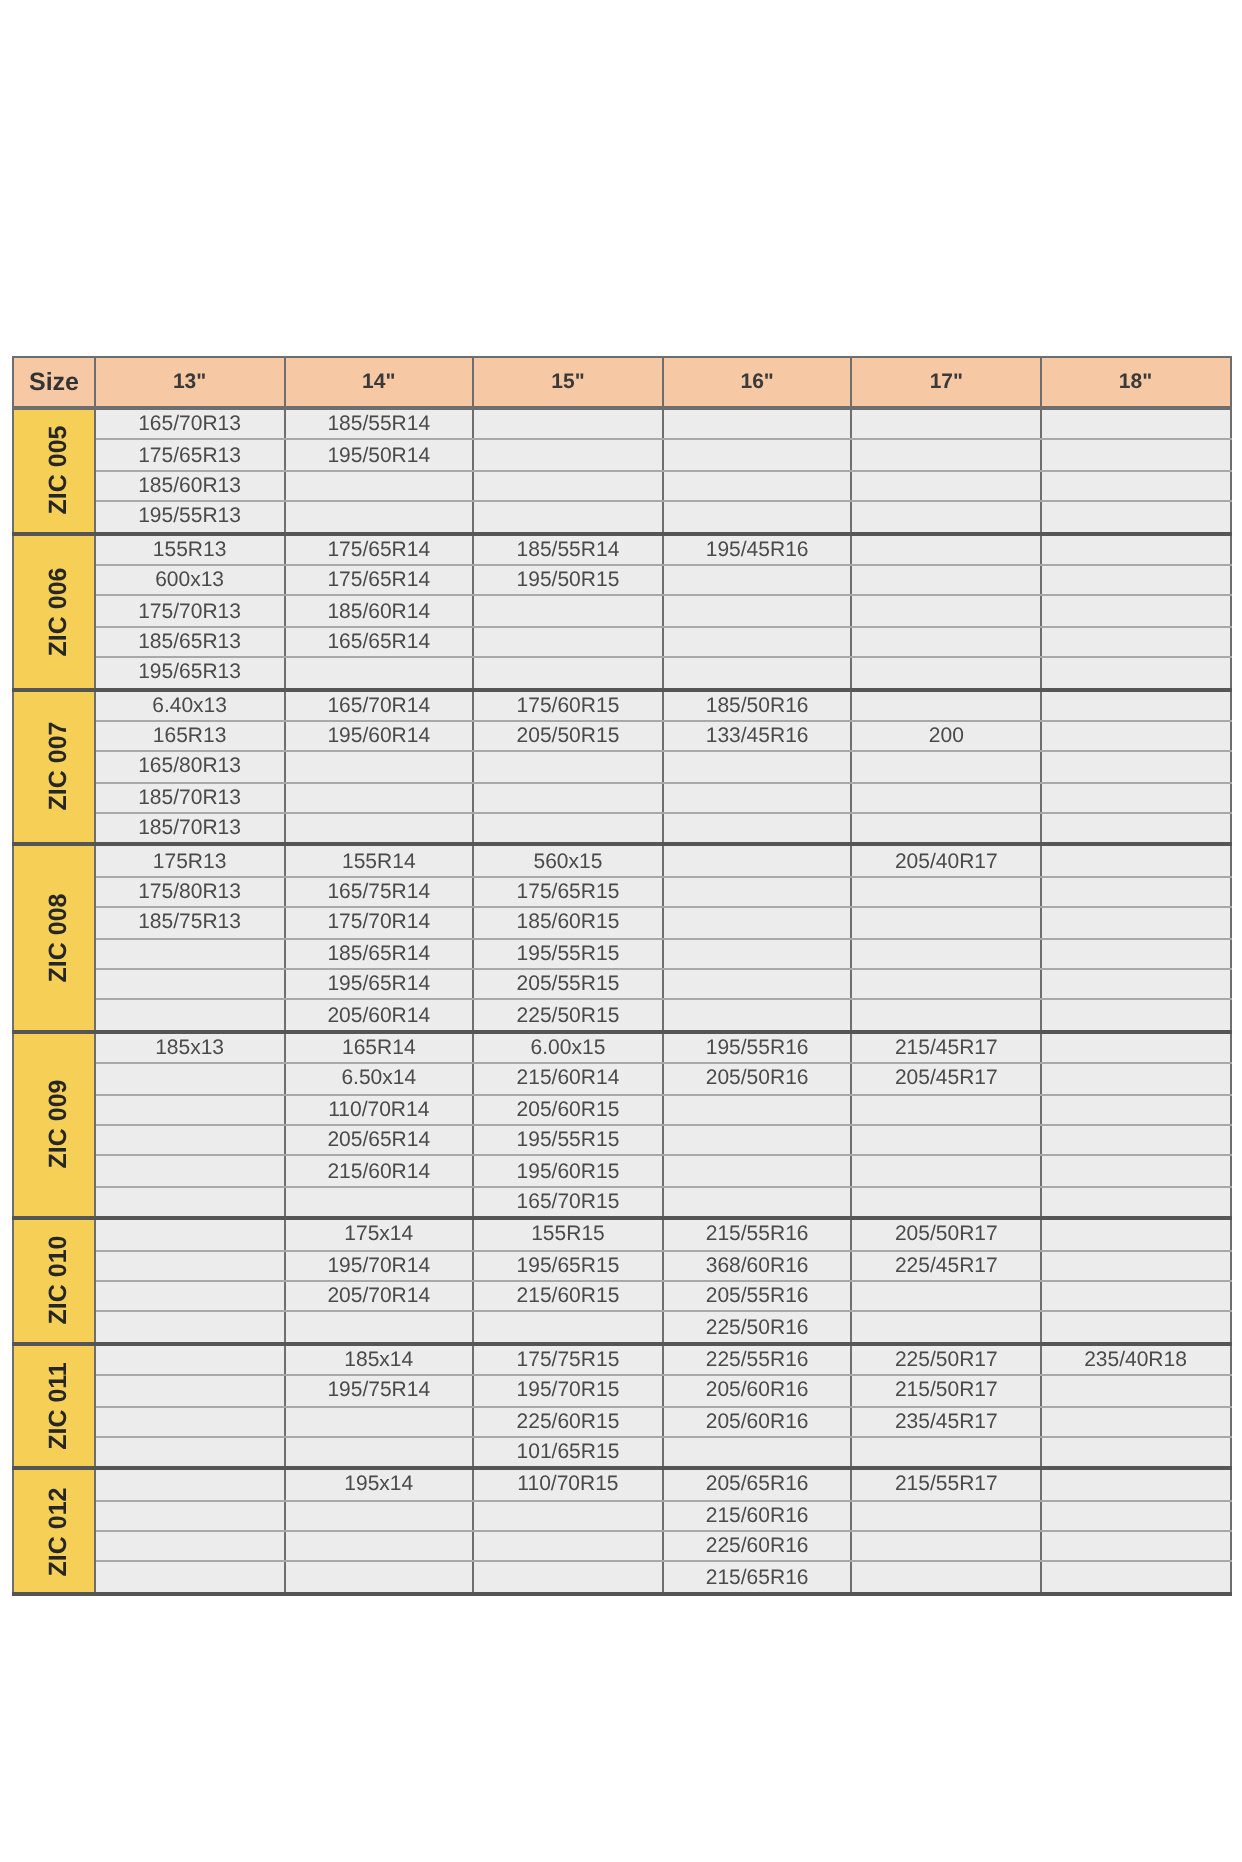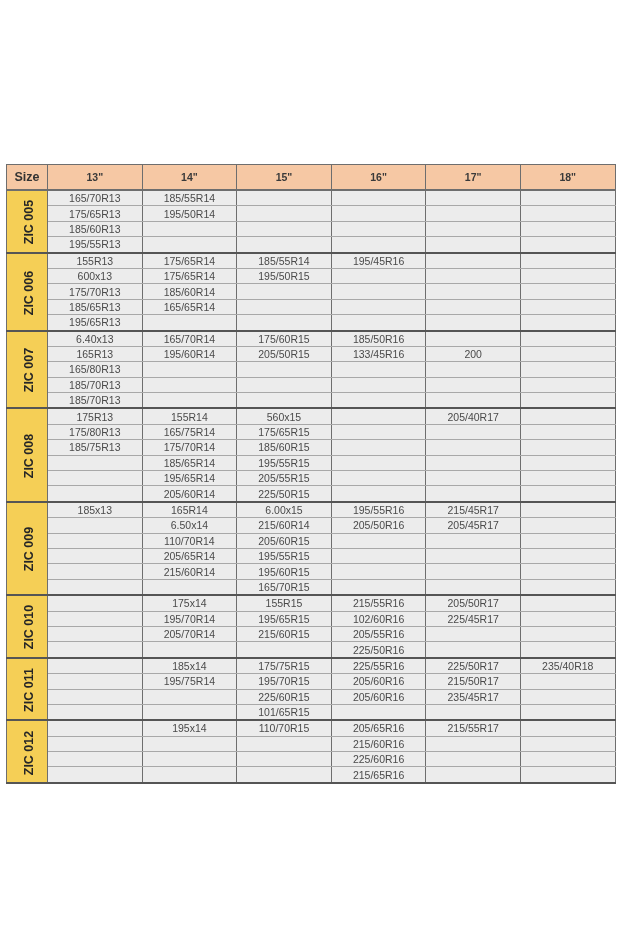--- a/index.html
+++ b/index.html
@@ -1,17 +1,17 @@
 <!DOCTYPE html>
 <html><head>
 <meta charset="utf-8">
 <style>
   html, body { margin: 0; padding: 0; background: #ffffff; }
   body { width: 621px; height: 931px; position: relative; overflow: hidden; font-family: "Liberation Sans", sans-serif; }
-  .wrap { position: absolute; left: 6px; top: 164px; width: 609px; }
+  .wrap { position: absolute; left: 6px; top: 178px; width: 609px; }
   table.chart { border-collapse: collapse; width: 609px; table-layout: fixed; border: 1.5px solid #6e6e6e; }
   table.chart th, table.chart td { padding: 0; margin: 0; }
   thead th {
     height: 24px; background: #f6c8a4; color: #3a3a3a; font-size: 10.5px; font-weight: bold;
     border-right: 1.5px solid #6e6e6e; border-bottom: 2px solid #6e6e6e; text-align: center;
   }
   thead th.size-h { font-size: 12.5px; color: #333; }
   td.grp {
     background: #f5cf56; border-right: 1.5px solid #6e6e6e; border-bottom: 2px solid #555;
     width: 41px; position: relative; text-align: center; vertical-align: middle;
@@ -274,21 +274,21 @@
           <td class="cell">175x14</td>
           <td class="cell">155R15</td>
           <td class="cell">215/55R16</td>
           <td class="cell">205/50R17</td>
           <td class="cell"></td>
         </tr>
         <tr>
           <td class="cell"></td>
           <td class="cell">195/70R14</td>
           <td class="cell">195/65R15</td>
-          <td class="cell">102/60R16</td>
+          <td class="cell">368/60R16</td>
           <td class="cell">225/45R17</td>
           <td class="cell"></td>
         </tr>
         <tr>
           <td class="cell"></td>
           <td class="cell">205/70R14</td>
           <td class="cell">215/60R15</td>
           <td class="cell">205/55R16</td>
           <td class="cell"></td>
           <td class="cell"></td>

